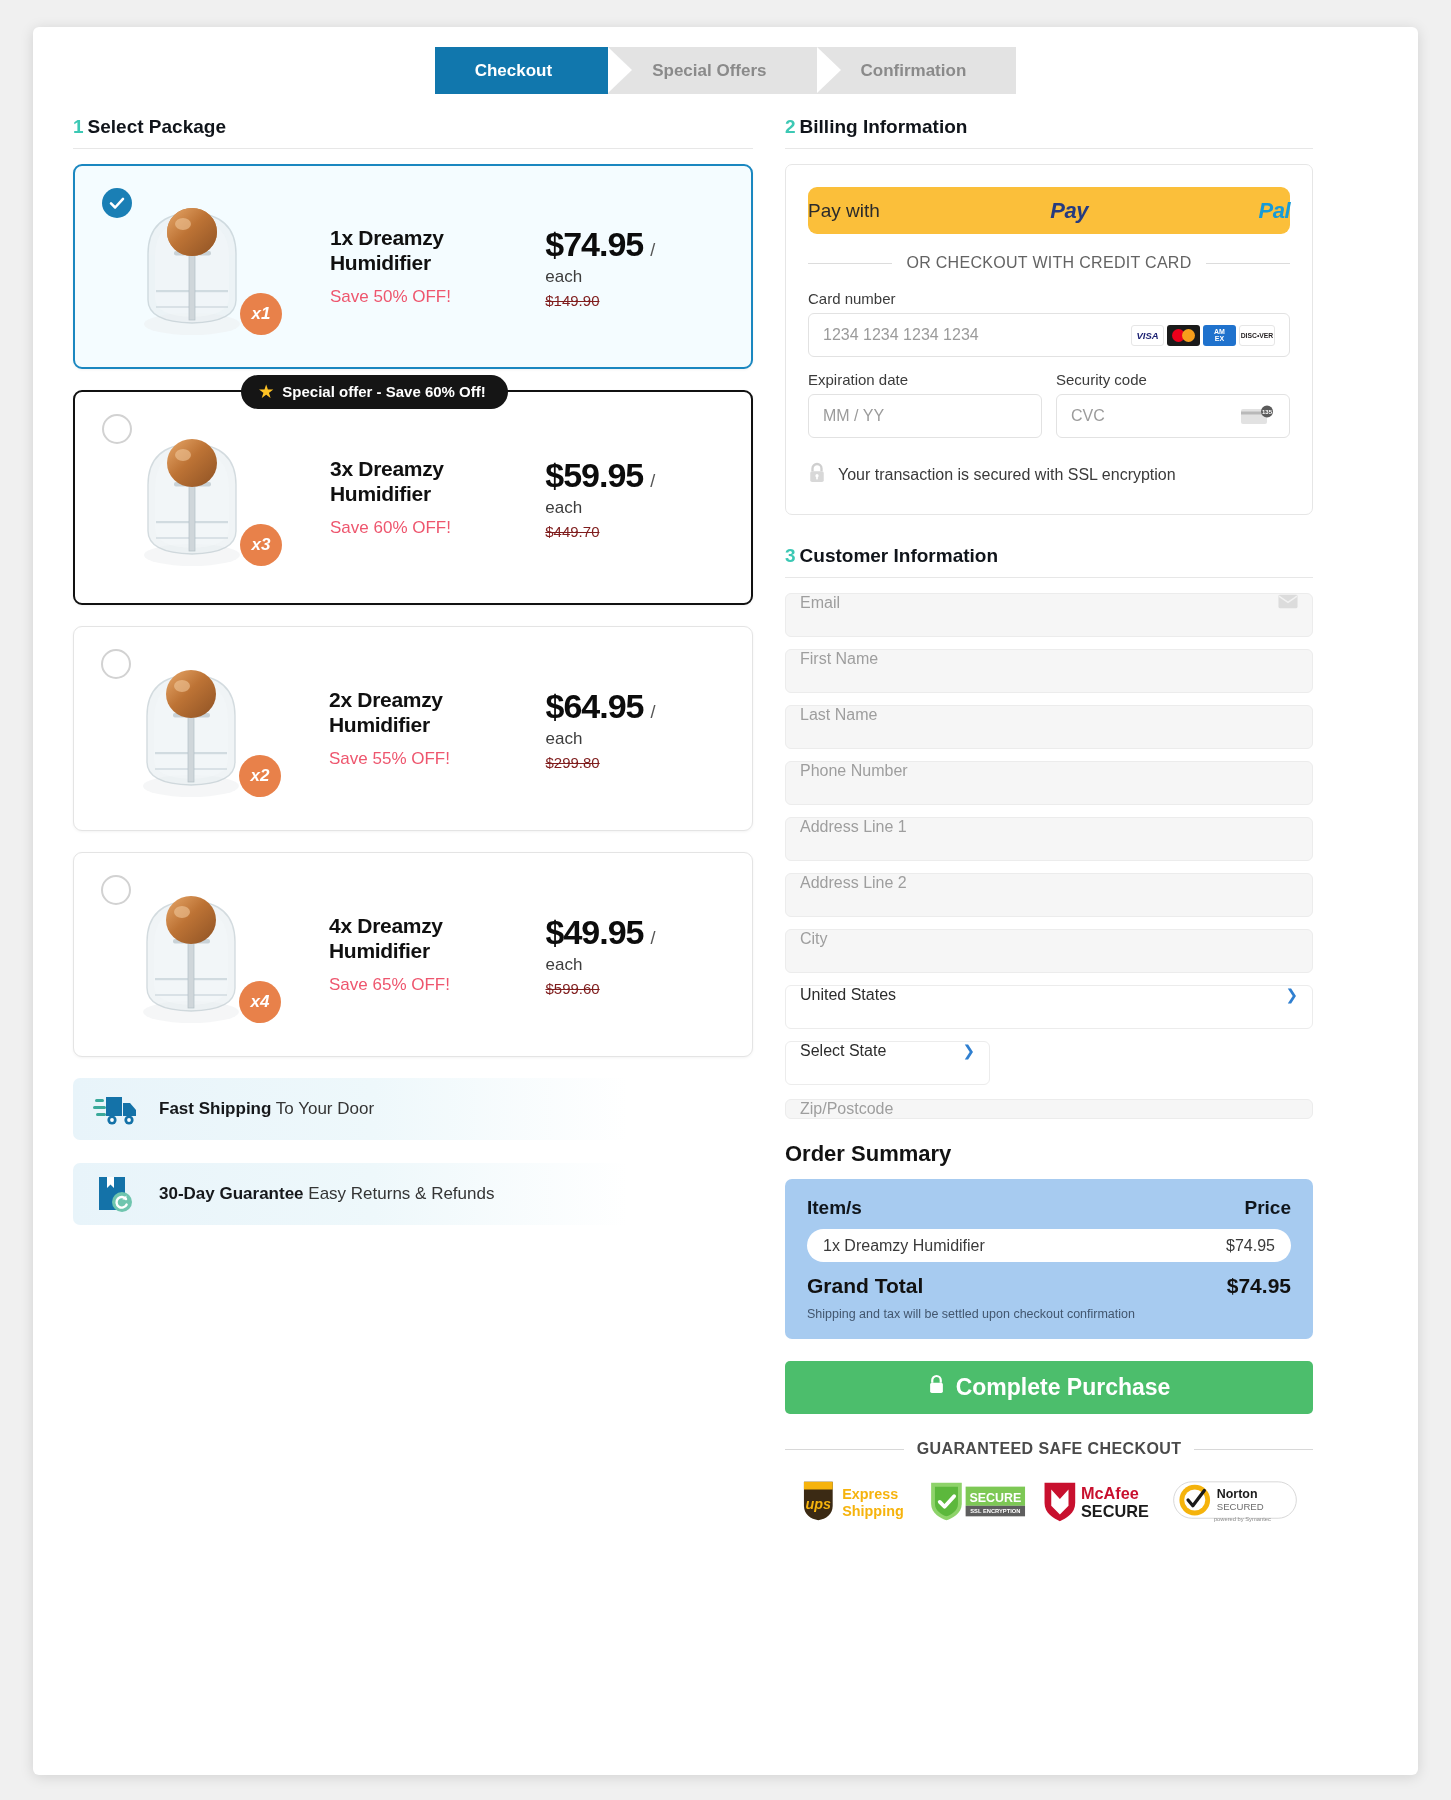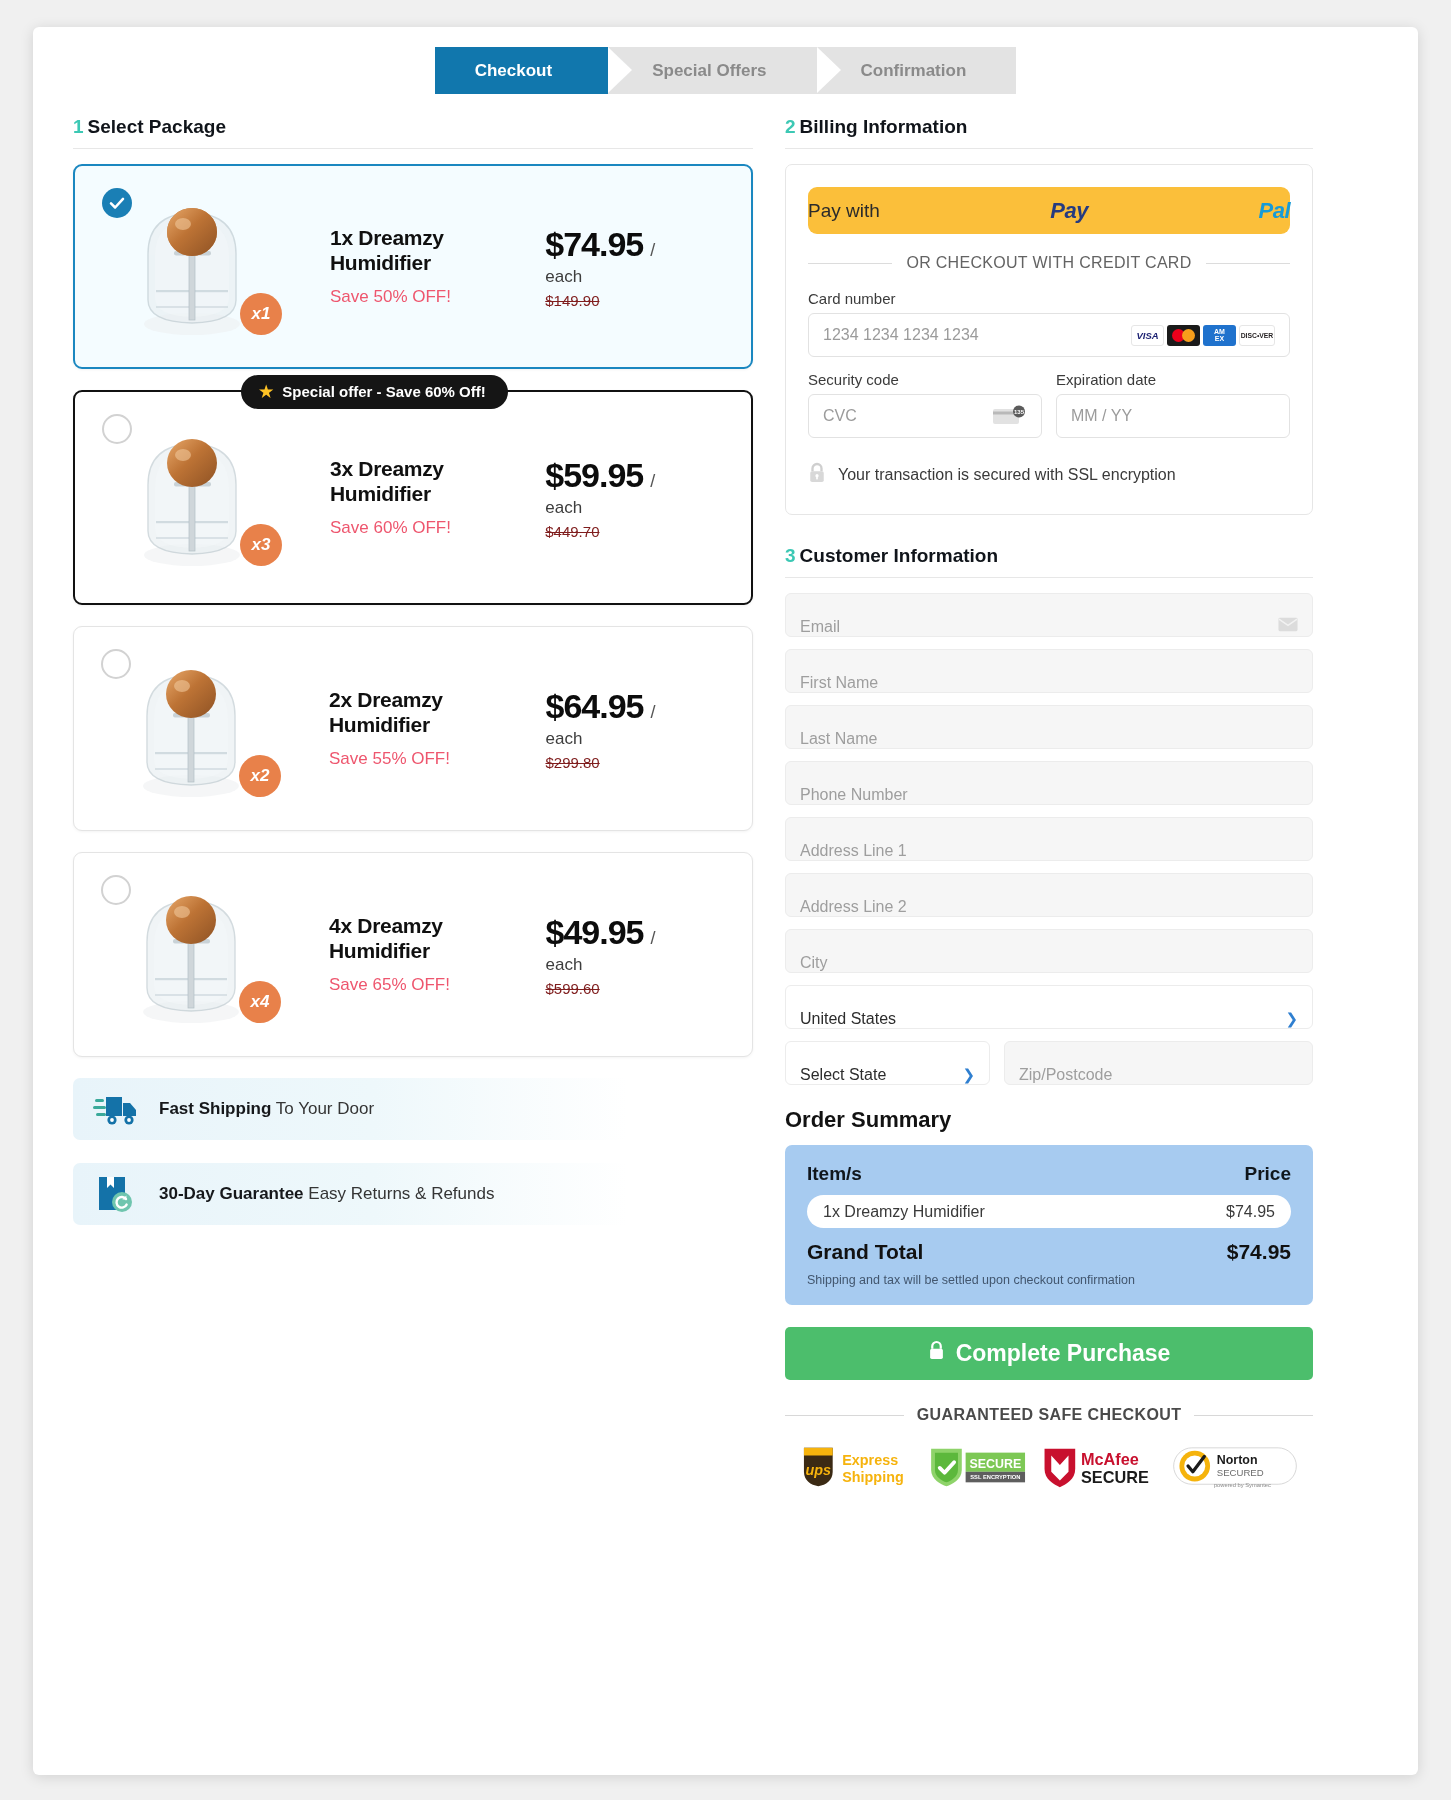--- a/index.html
+++ b/index.html
@@ -181,27 +181,27 @@
   .cm-disc { width: 36px; background: #fff; border: 1px solid #e6e6e6; color: #231f20; font-size: 6.8px; font-weight: bold; overflow: hidden; position: relative;}
 
   .two-col { display: flex; gap: 14px; margin-top: 14px; }
   .two-col > div { flex: 1; }
 
   .ssl-note { display: flex; align-items: center; gap: 12px; margin-top: 24px; font-size: 16px; color: #3a3a3a; }
 
   .ci-field {
     width: 100%; height: 44px;
     background: #f6f6f6; border: 1px solid #ececec; border-radius: 6px;
-    display: flex; align-items: flex-end;
+    display: flex; align-items: flex-start;
     padding: 0 14px; margin-bottom: 12px;
     font-size: 16px; color: #9e9e9e;
   }
   .ci-field.sel { background: #fff; color: #2c2c2c; }
   .chev { margin-left: auto; color: #2f7fd0; font-size: 15px; }
-  .row-2 { display: flex; gap: 14px; }
+  .row-2 { display: flex; gap: 14px; flex-direction: column; }
   .row-2 .ci-field { margin-bottom: 0; }
   .w-small { width: 205px; flex: none; }
 
   .os-title { font-size: 22px; font-weight: bold; color: #121212; margin: 22px 0 12px 0; }
   .os-box { background: #a7cbf0; border-radius: 7px; padding: 18px 22px 18px 22px; }
   .os-head { display: flex; justify-content: space-between; font-size: 19px; font-weight: bold; color: #10161c; margin-bottom: 10px; }
   .os-item { background: #fff; border-radius: 19px; height: 33px; display: flex; align-items: center; justify-content: space-between; padding: 0 16px; font-size: 16px; color: #3a3a3a; margin-bottom: 12px; }
   .os-total { display: flex; justify-content: space-between; font-size: 21px; font-weight: bold; color: #111; }
   .os-note { font-size: 12.5px; color: #42566e; margin-top: 9px; }
 
@@ -465,39 +465,39 @@
             </span>
             <span class="cm cm-amex">
               <span style="display:block"><span>AM</span><br><span>EX</span></span>
             </span>
             <span class="cm cm-disc">DISC•VER</span>
           </span>
         </div>
 
         <div class="two-col">
           <div>
+            <div class="fld-label">Expiration date</div>
+            <div class="fld">
+              <span class="ph">MM / YY</span>
+            </div>
+          </div>
+          <div>
             <div class="fld-label">Security code</div>
             <div class="fld">
               <span class="ph">CVC</span>
               <span class="cardmarks">
                 <svg viewBox="0 0 34 22" width="34" height="22">
                   <rect x="0" y="4" width="26" height="15" rx="2" fill="#e2e2e2"></rect>
                   <rect x="0" y="6.5" width="26" height="3" fill="#b9b9b9"></rect>
                   <circle cx="26" cy="6.5" r="6" fill="#5b5b5b"></circle>
                   <text x="26" y="9" font-size="6" fill="#fff" text-anchor="middle" font-family="Liberation Sans, sans-serif" font-weight="bold">135</text>
                 </svg>
               </span>
             </div>
           </div>
-          <div>
-            <div class="fld-label">Expiration date</div>
-            <div class="fld">
-              <span class="ph">MM / YY</span>
-            </div>
-          </div>
         </div>
 
         <div class="ssl-note">
           <span>
             <svg viewBox="0 0 20 24" width="18" height="22">
               <path d="M5 10V7a5 5 0 0110 0v3" fill="none" stroke="#cfcfcf" stroke-width="2.6"></path>
               <rect x="2.5" y="10" width="15" height="12" rx="2" fill="#d8d8d8"></rect>
               <circle cx="10" cy="15" r="1.8" fill="#fff"></circle>
                 <rect x="9.1" y="15.5" width="1.8" height="3.6" fill="#fff"></rect>
             </svg>

